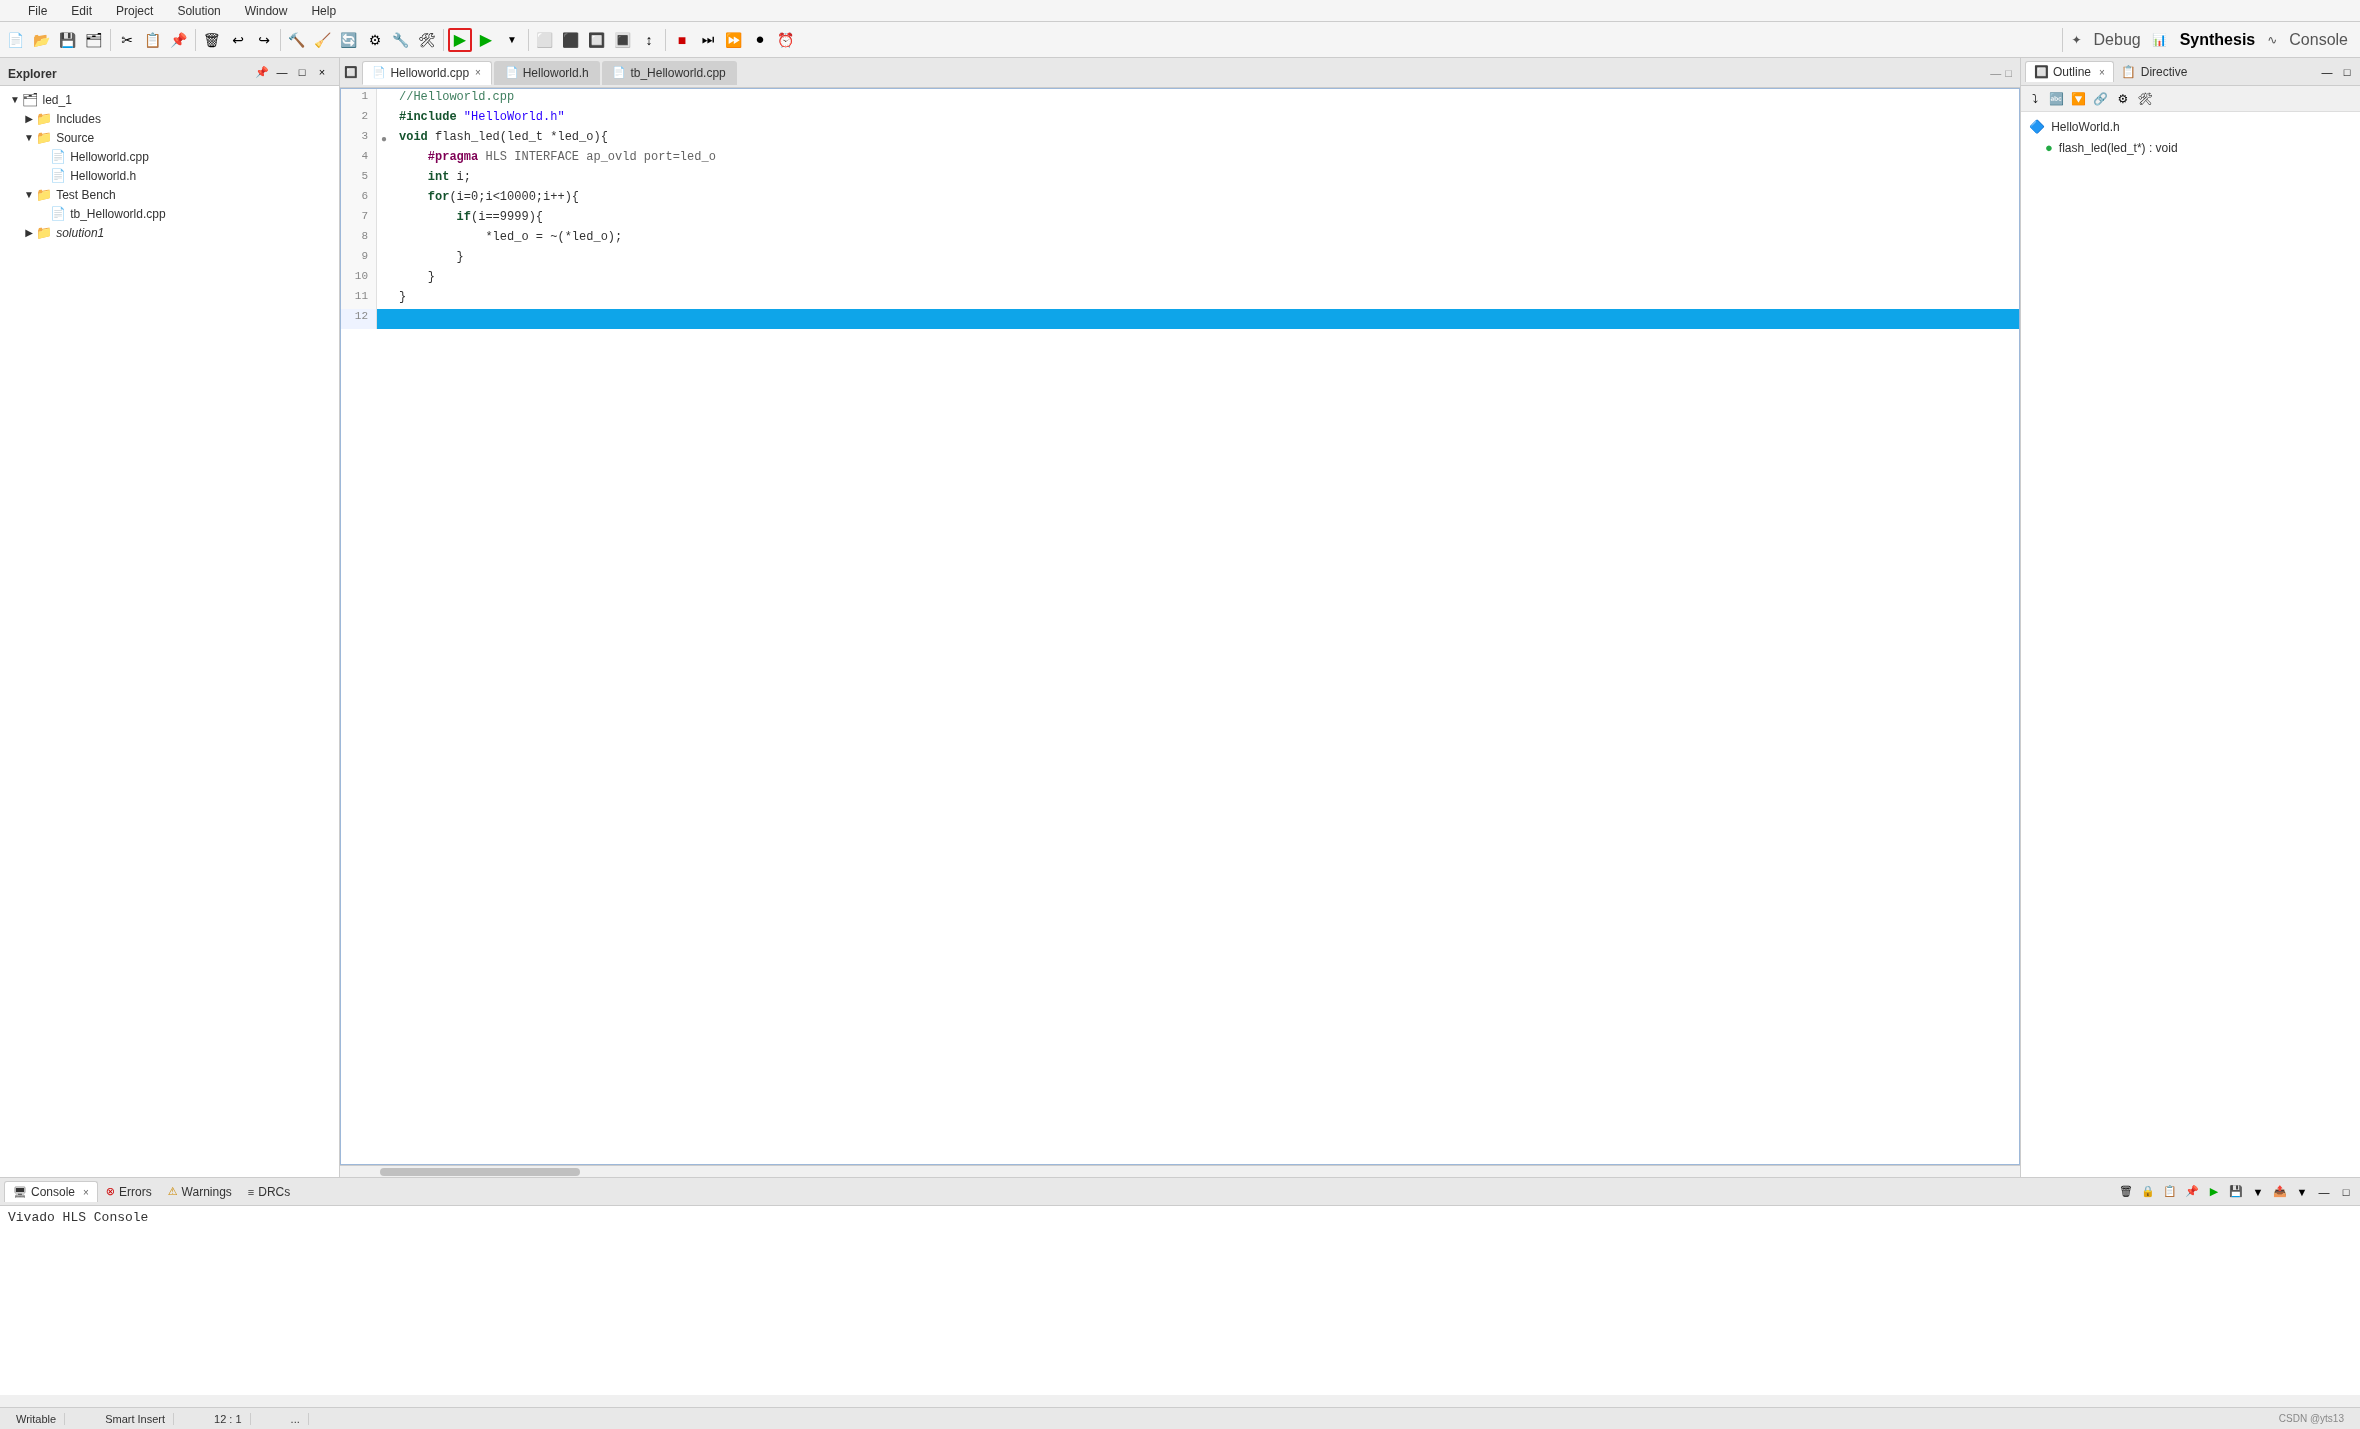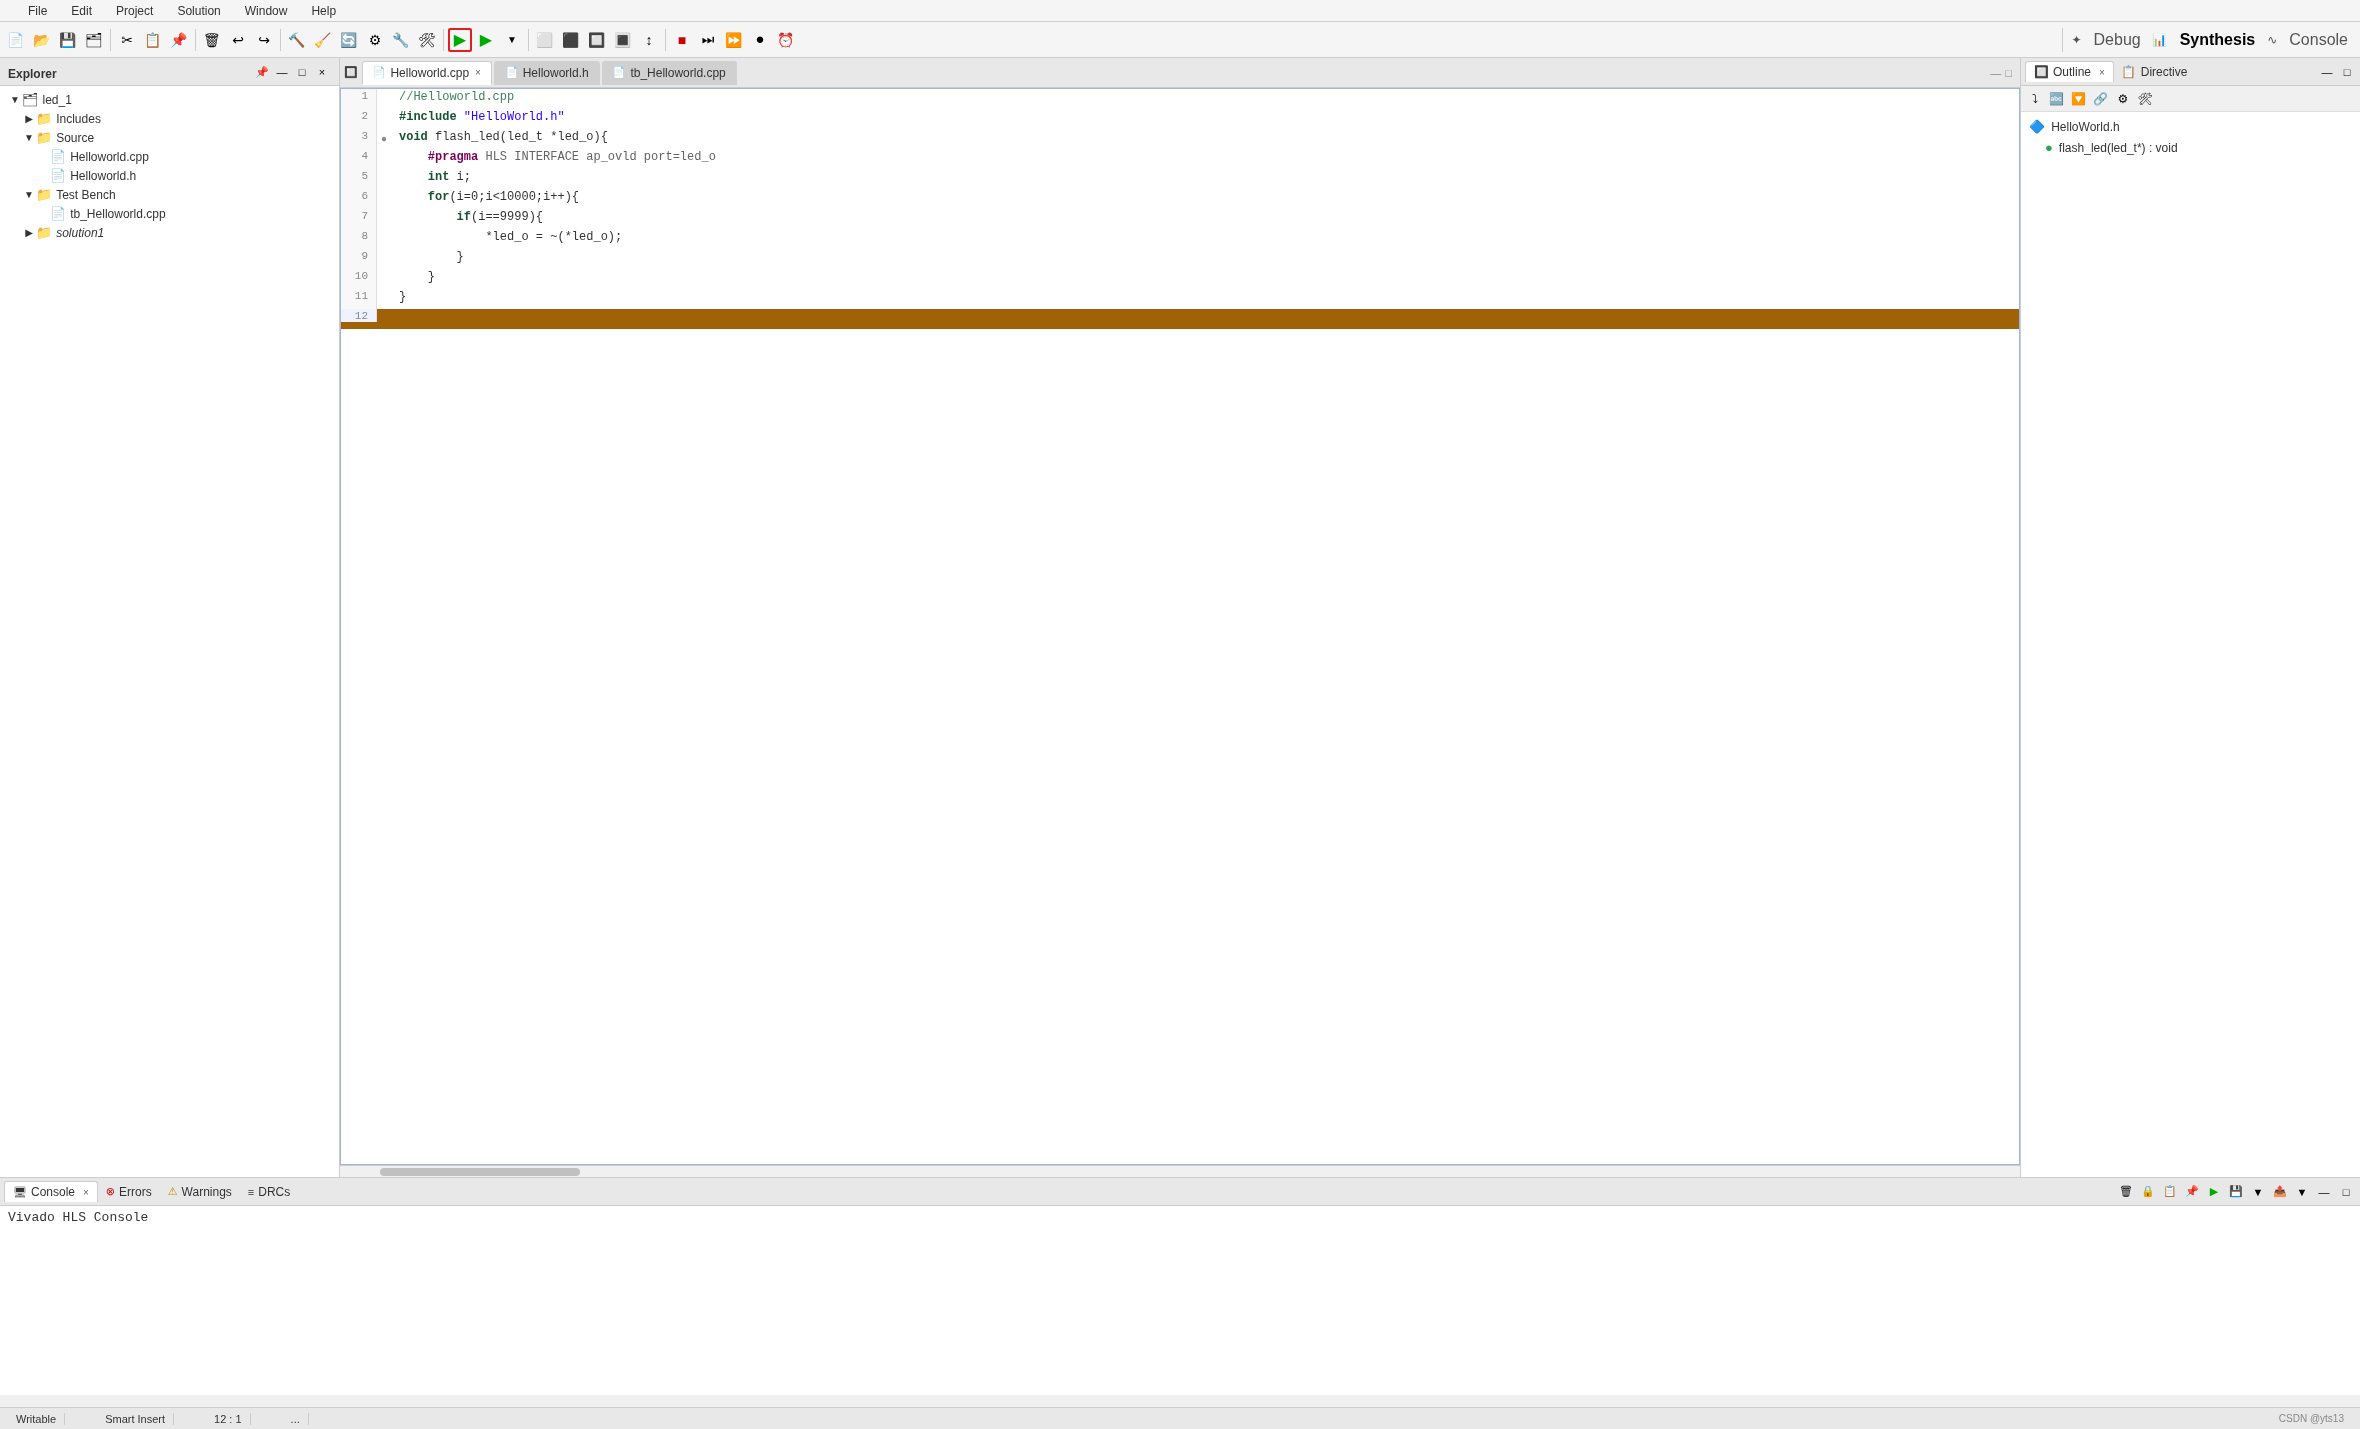--- a/index.html
+++ b/index.html
@@ -311,21 +311,21 @@
         <span class="fold-indicator"></span>
         <span class="line-content">    }</span>
       </div>
 
       <div class="code-line">
         <span class="line-num">11</span>
         <span class="fold-indicator"></span>
         <span class="line-content">}</span>
       </div>
 
-      <div class="code-line" style="background:#a16207;flex-direction:column;">
+      <div class="code-line" style="background:#0ea5e9;">
         <span class="line-num" style="background:#eef3ff;">12</span>
         <span class="fold-indicator"></span>
         <span class="line-content"></span>
       </div>
     </div>
 
     <div class="editor-hscroll">
       <div style="margin-left:36px; width:100%; height:100%; display:flex; align-items:center;">
         <div style="width:200px; height:8px; background:#c0c0c0; border-radius:4px; margin-left:4px;"></div>
       </div>

